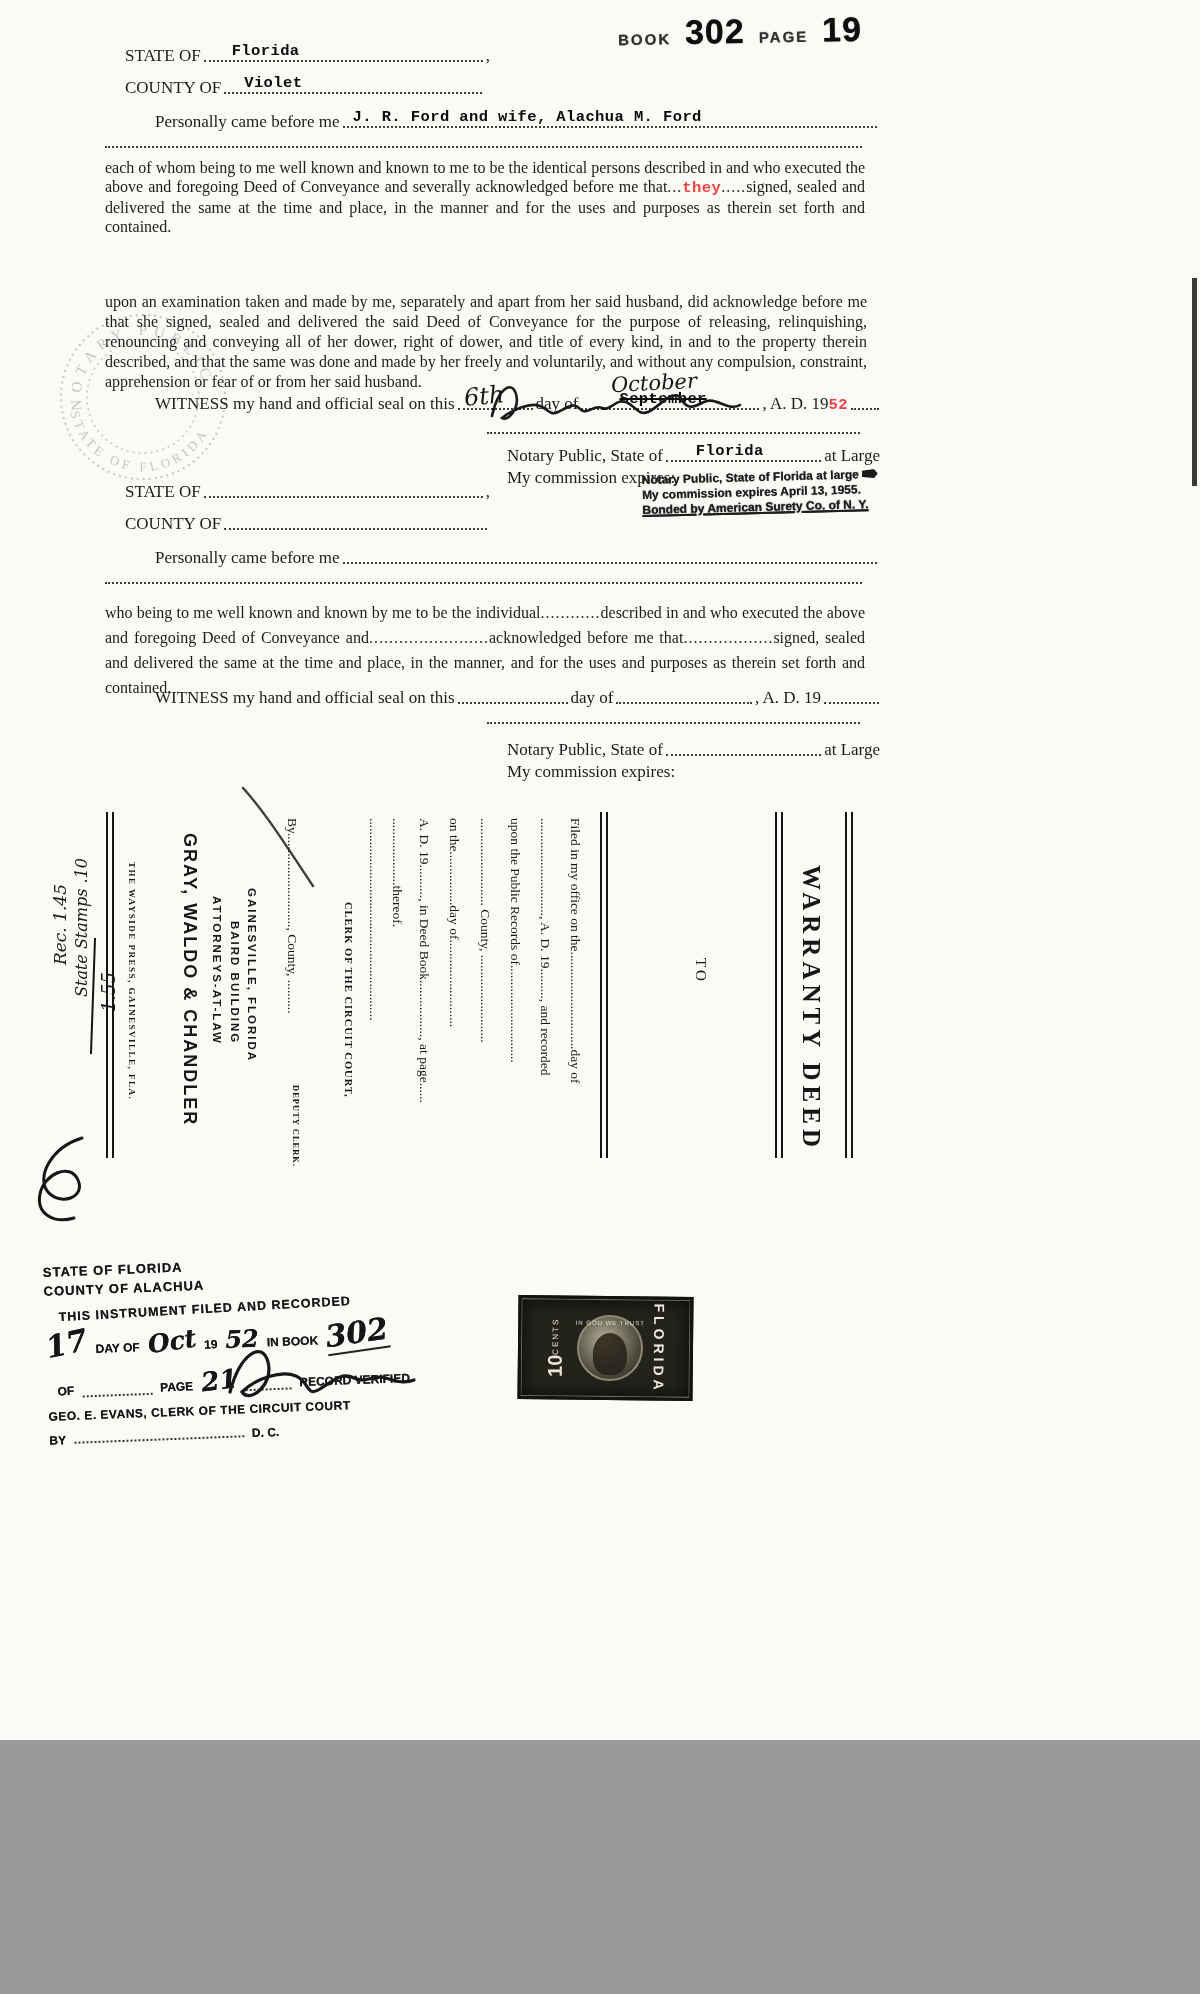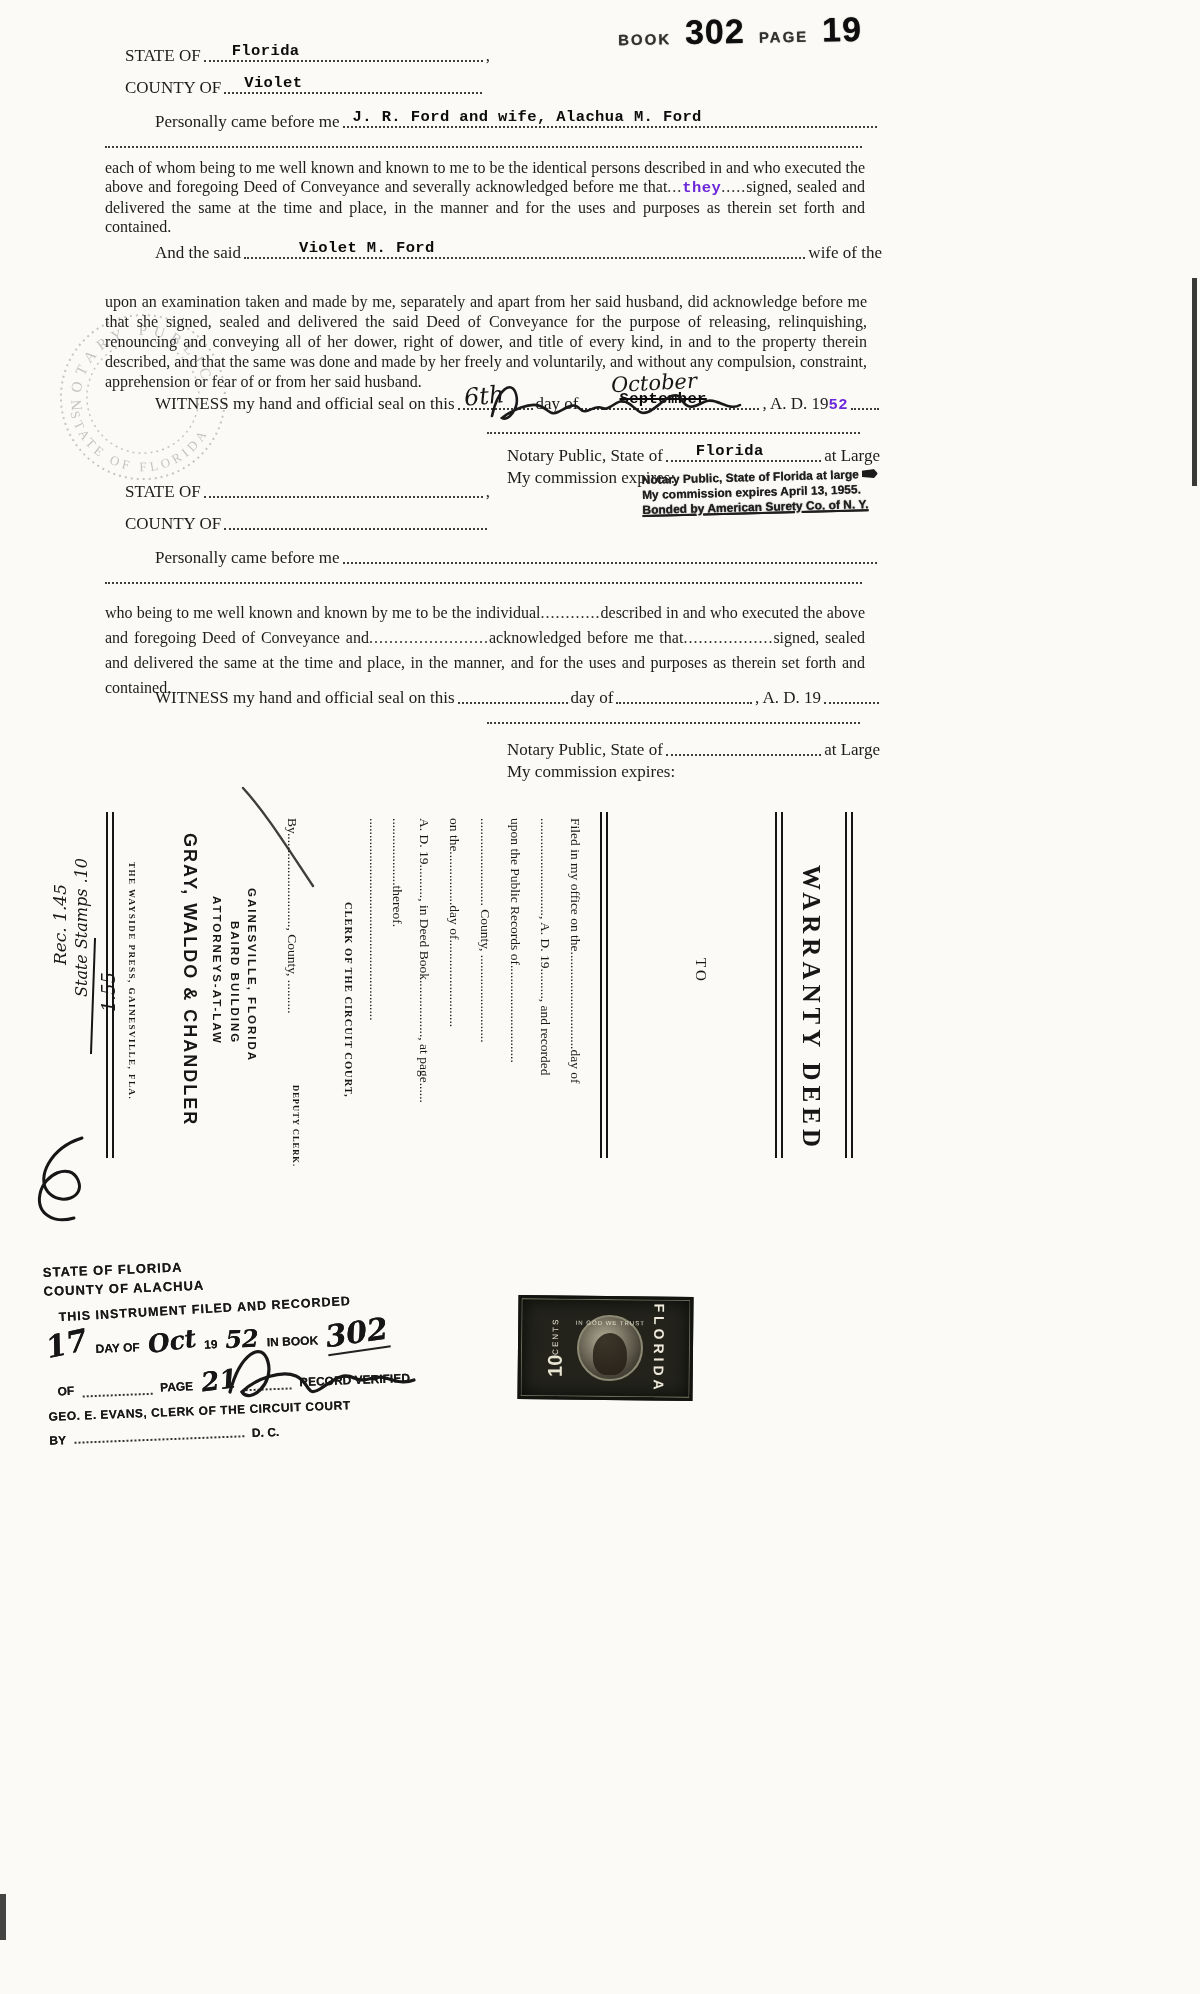--- a/index.html
+++ b/index.html
@@ -1,28 +1,28 @@
 <!DOCTYPE html>
 <html><head>
 <meta charset="utf-8">
 <style>
   *{margin:0;padding:0;box-sizing:border-box;}
   html,body{background:#9a9a9a;}
-  .page{position:relative;width:1200px;height:1994px;background:#fbfaf6;overflow:hidden;
+  .page{position:relative;width:1200px;height:1740px;background:#fbfaf6;overflow:hidden;
         font-family:"Liberation Serif",serif;color:#1c1c1c;margin:0 auto;padding-left:36px;}
   
   .row{position:absolute;display:flex;align-items:flex-end;font-size:17px;white-space:nowrap;color:#1c1c1c;margin-left:20px;}
   .lbl{flex:0 0 auto;}
   .leader{flex:1 1 auto;align-self:flex-end;border-bottom:2px dotted #3e3e3e;height:2px;
           margin:0 3px 4px 3px;position:relative;min-width:20px;}
   .leader.fx{flex:0 0 auto;}
   .typed{position:absolute;bottom:0;font-family:"Liberation Mono",monospace;font-weight:700;
          font-size:15.5px;letter-spacing:.4px;color:#0c0c0c;white-space:nowrap;}
   .typed-inline{font-family:"Liberation Mono",monospace;font-weight:700;font-size:15.5px;
-         letter-spacing:.4px;color:#6d28d9;}
+         letter-spacing:.4px;color:#ef4444;}
   .struck{text-decoration:line-through;text-decoration-thickness:1.5px;}
   .hand{font-family:"DejaVu Serif",serif;font-style:italic;color:#161616;}
   .para{position:absolute;font-size:16px;line-height:20px;text-align:justify;color:#1c1c1c;}
   .idots{letter-spacing:1px;color:#333;}
   .dotline{position:absolute;border-bottom:2px dotted #3e3e3e;height:2px;}
   
   .book-stamp{position:absolute;left:618px;top:12px;display:inline-flex;align-items:baseline;gap:14px;
         transform:rotate(-1deg);font-family:"Liberation Sans",sans-serif;color:#0e0e0e;
         text-shadow:0 0 1px rgba(0,0,0,.8);}
   .bs-sm{font-size:15px;font-weight:700;letter-spacing:2px;opacity:.85;}
@@ -95,27 +95,20 @@
       <span class="typed" style="left:10px;">J. R. Ford and wife, Alachua M. Ford</span>
     </span>
   </div>
 
   <div class="dotline" style="left:105px;top:146px;width:757px;"></div>
 
   <div class="para" style="left:105px;top:158px;width:760px;line-height:19px;">
     <span>each of whom being to me well known and known to me to be the identical persons described in and who executed the above and foregoing Deed of Conveyance and severally acknowledged before me that</span><span class="idots">...</span><span class="typed-inline">they</span><span class="idots">.....</span><span>signed, sealed and delivered the same at the time and place, in the manner and for the uses and purposes as therein set forth and contained.</span>
   </div>
 
-  <div class="row" style="left:135px;top:243px;width:727px;">
-    <span class="lbl">And the said</span>
-    <span class="leader">
-      <span class="typed" style="left:55px;">Violet M. Ford</span>
-    </span>
-    <span class="lbl">wife of the</span>
-  </div>
 
 
   <div class="para" style="left:105px;top:292px;width:762px;line-height:20px;">upon an examination taken and made by me, separately and apart from her said husband, did acknowledge before me that she signed, sealed and delivered the said Deed of Conveyance for the purpose of releasing, relinquishing, renouncing and conveying all of her dower, right of dower, and title of every kind, in and to the property therein described, and that the same was done and made by her freely and voluntarily, and without any compulsion, constraint, apprehension or fear of or from her said husband.</div>
 
   <svg class="seal" width="175" height="175">
     <circle cx="87" cy="87" r="82" fill="none" stroke="#565662" stroke-width="2" stroke-dasharray="2,4"></circle>
     <circle cx="87" cy="87" r="56" fill="none" stroke="#565662" stroke-width="1.5" stroke-dasharray="2,4"></circle>
     <defs>
       <path id="sealTop" d="M 25,87 A 62,62 0 0 1 149,87"></path>
       <path id="sealBot" d="M 13,87 A 74,74 0 0 0 161,87"></path>

